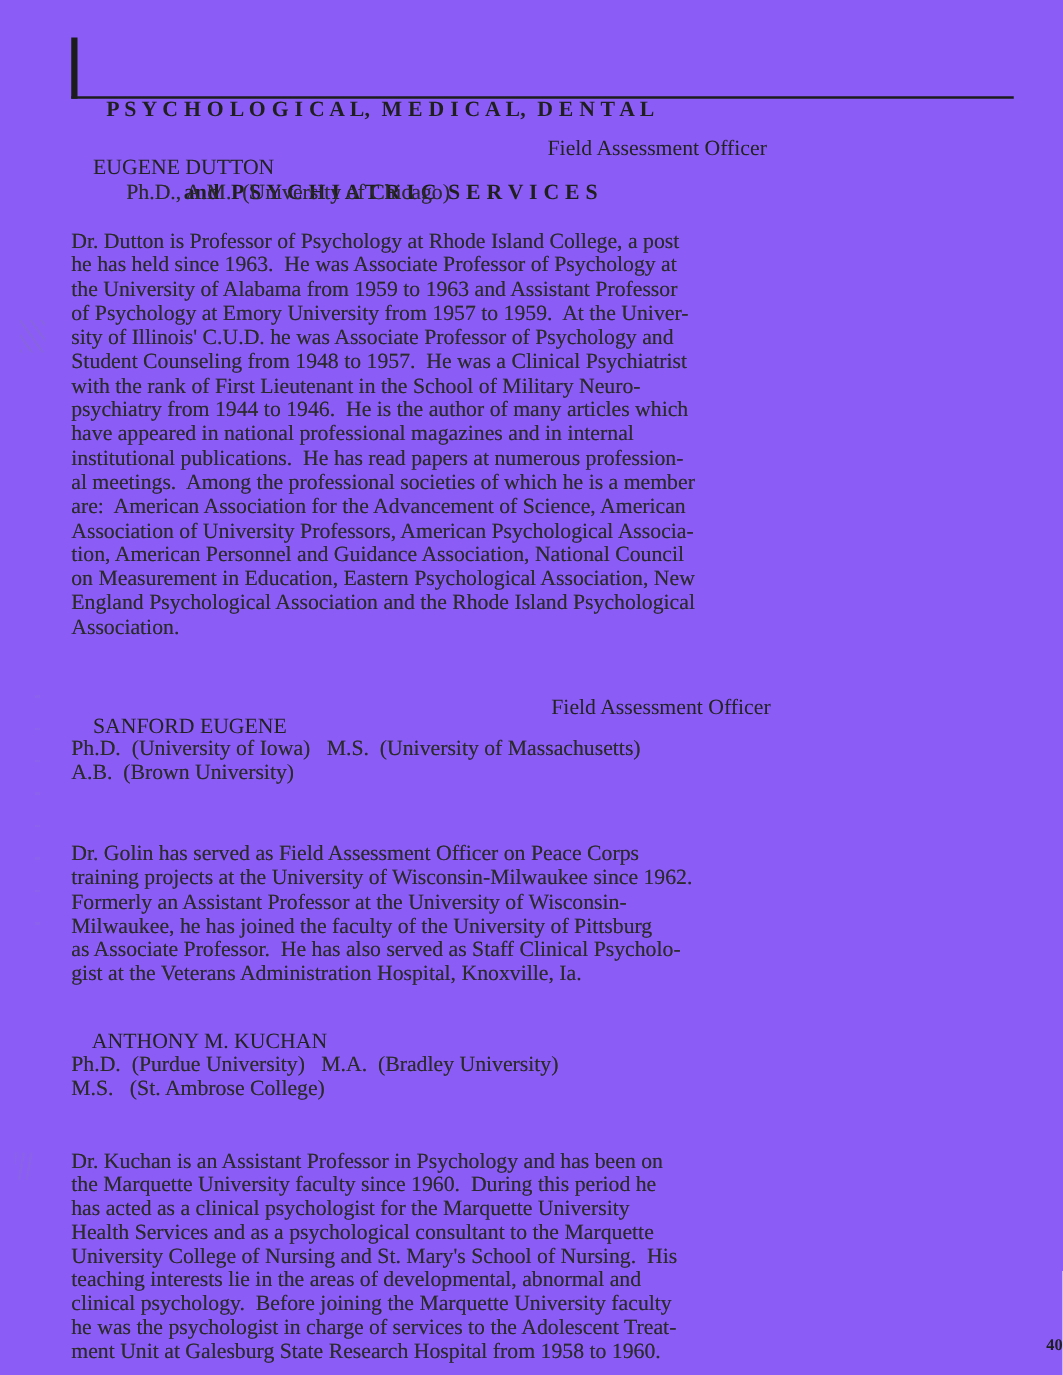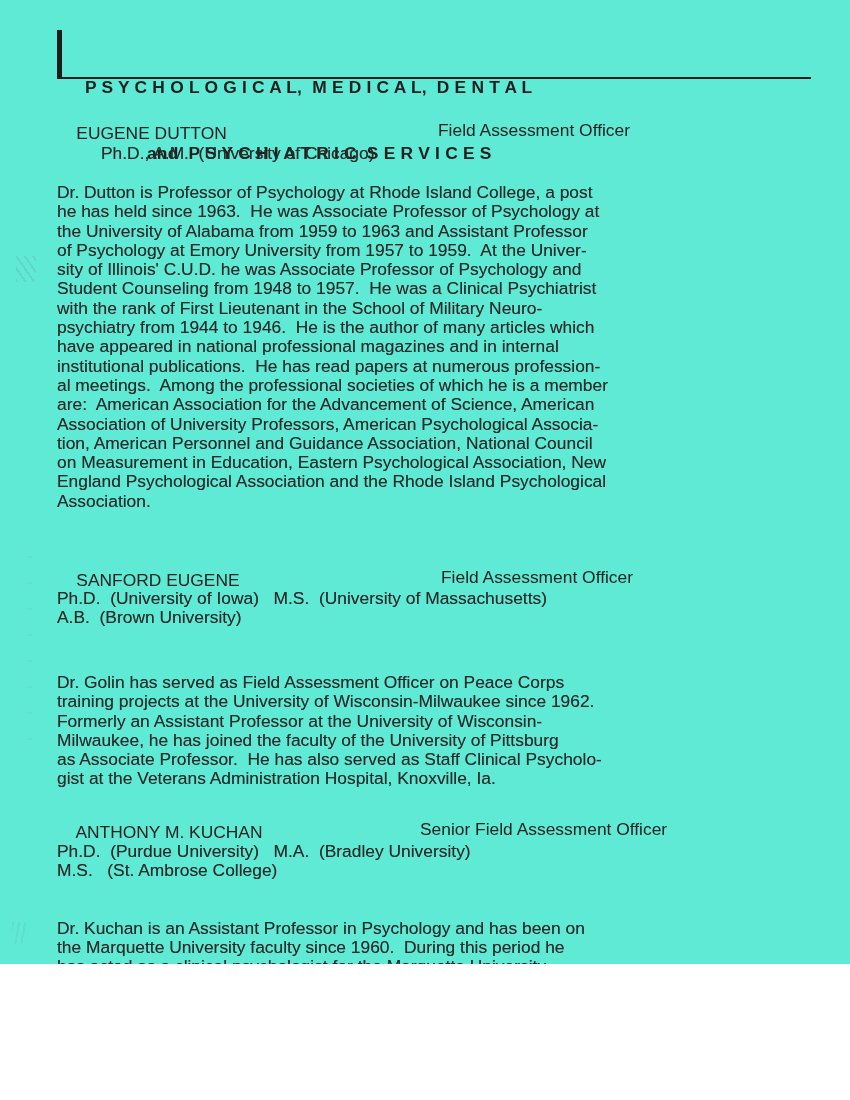--- a/index.html
+++ b/index.html
@@ -1,23 +1,23 @@
 <!DOCTYPE html>
 <html><head>
 <meta charset="utf-8">
 <style>
   * { margin: 0; padding: 0; box-sizing: border-box; }
   html, body { background: #ffffff; }
   .page {
     position: relative;
     width: 850px;
-    height: 964px;
-    background: #5eead4;
+    height: 1100px;
+    background: #8b5cf6;
     overflow: hidden;
-    font-family: Liberation Sans, sans-serif;
+    font-family: Liberation Serif, serif;
     color: #262626;
   }
   
   .header-accent-bar {
     position: absolute;
     left: 57px; top: 30px;
     width: 5px; height: 49px;
     background: #1c1c1c;
   }
   .header-title {
@@ -40,21 +40,21 @@
   
   .name-row {
     position: absolute;
     left: 57px;
     width: 760px;
     font-size: 17.4px;
     line-height: 19.3px;
     white-space: pre;
     color: #232323;
   }
-  .role { position: absolute; top: 16px; white-space: pre; }
+  .role { position: absolute; top: 4px; white-space: pre; }
   .degrees, .bio {
     position: absolute;
     left: 57px;
     font-size: 17.4px;
     line-height: 19.3px;
     white-space: pre;
     color: #2b2b2b;
     text-shadow: 0 0 0.4px rgba(40,40,40,0.55);
   }
   
@@ -143,21 +143,20 @@
 A.B.  (Brown University)</div>
   <div class="bio s2-body">Dr. Golin has served as Field Assessment Officer on Peace Corps
 training projects at the University of Wisconsin-Milwaukee since 1962.
 Formerly an Assistant Professor at the University of Wisconsin-
 Milwaukee, he has joined the faculty of the University of Pittsburg
 as Associate Professor.  He has also served as Staff Clinical Psycholo-
 gist at the Veterans Administration Hospital, Knoxville, Ia.</div>
 
   <div class="name-row s3-name">
     <span class="name">ANTHONY M. KUCHAN</span>
-    <span class="role">Senior Field Assessment Officer</span>
   </div>
   <div class="degrees s3-deg">Ph.D.  (Purdue University)   M.A.  (Bradley University)
 M.S.   (St. Ambrose College)</div>
   <div class="bio s3-body">Dr. Kuchan is an Assistant Professor in Psychology and has been on
 the Marquette University faculty since 1960.  During this period he
 has acted as a clinical psychologist for the Marquette University
 Health Services and as a psychological consultant to the Marquette
 University College of Nursing and St. Mary's School of Nursing.  His
 teaching interests lie in the areas of developmental, abnormal and
 clinical psychology.  Before joining the Marquette University faculty

